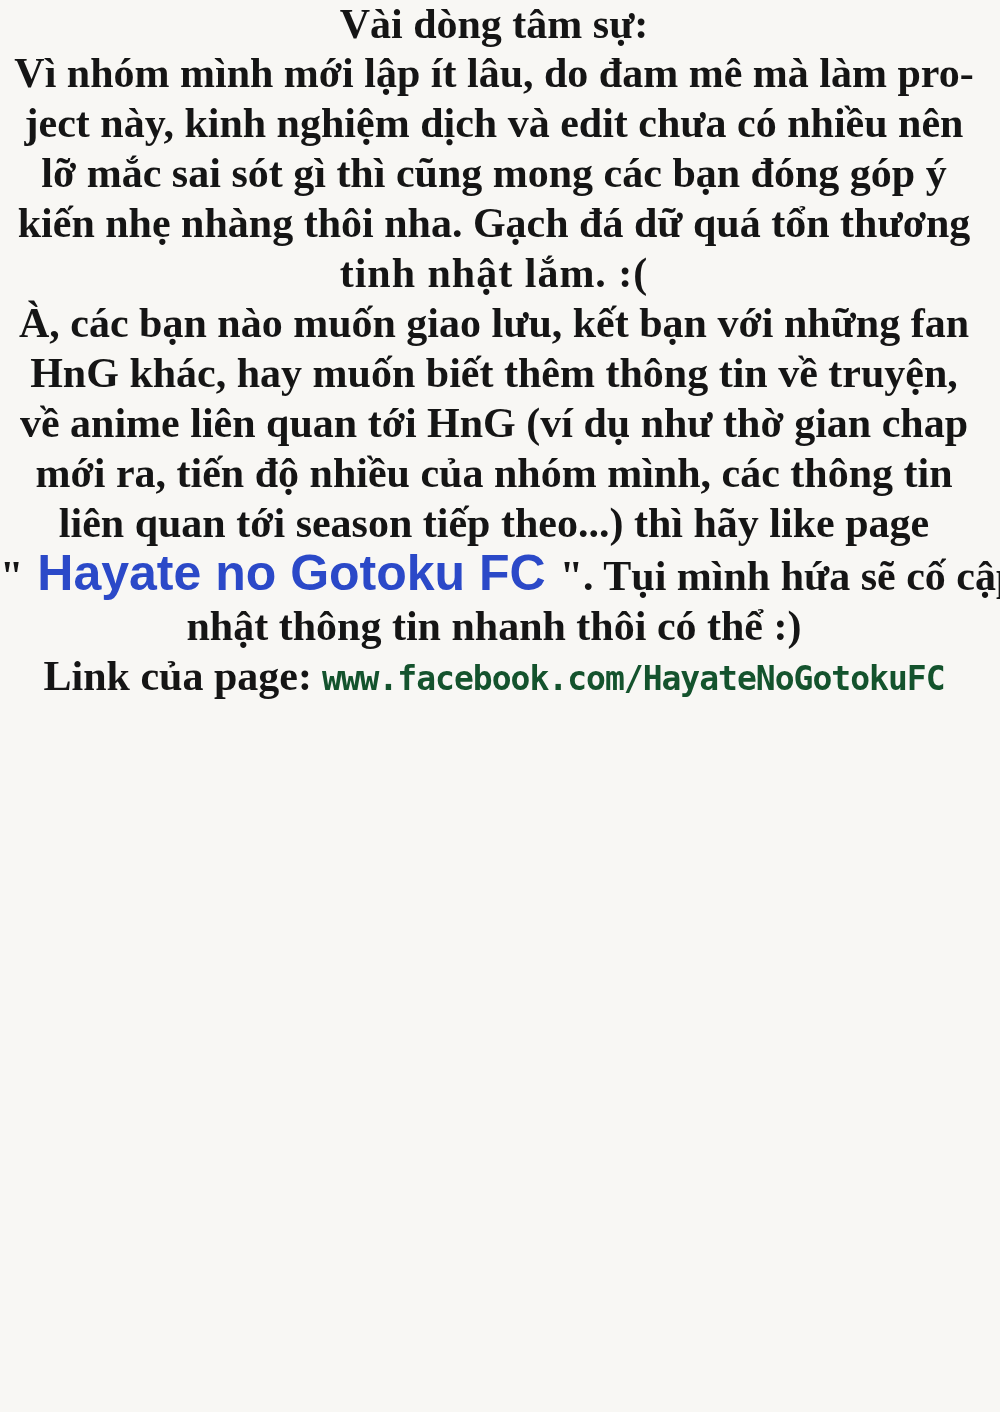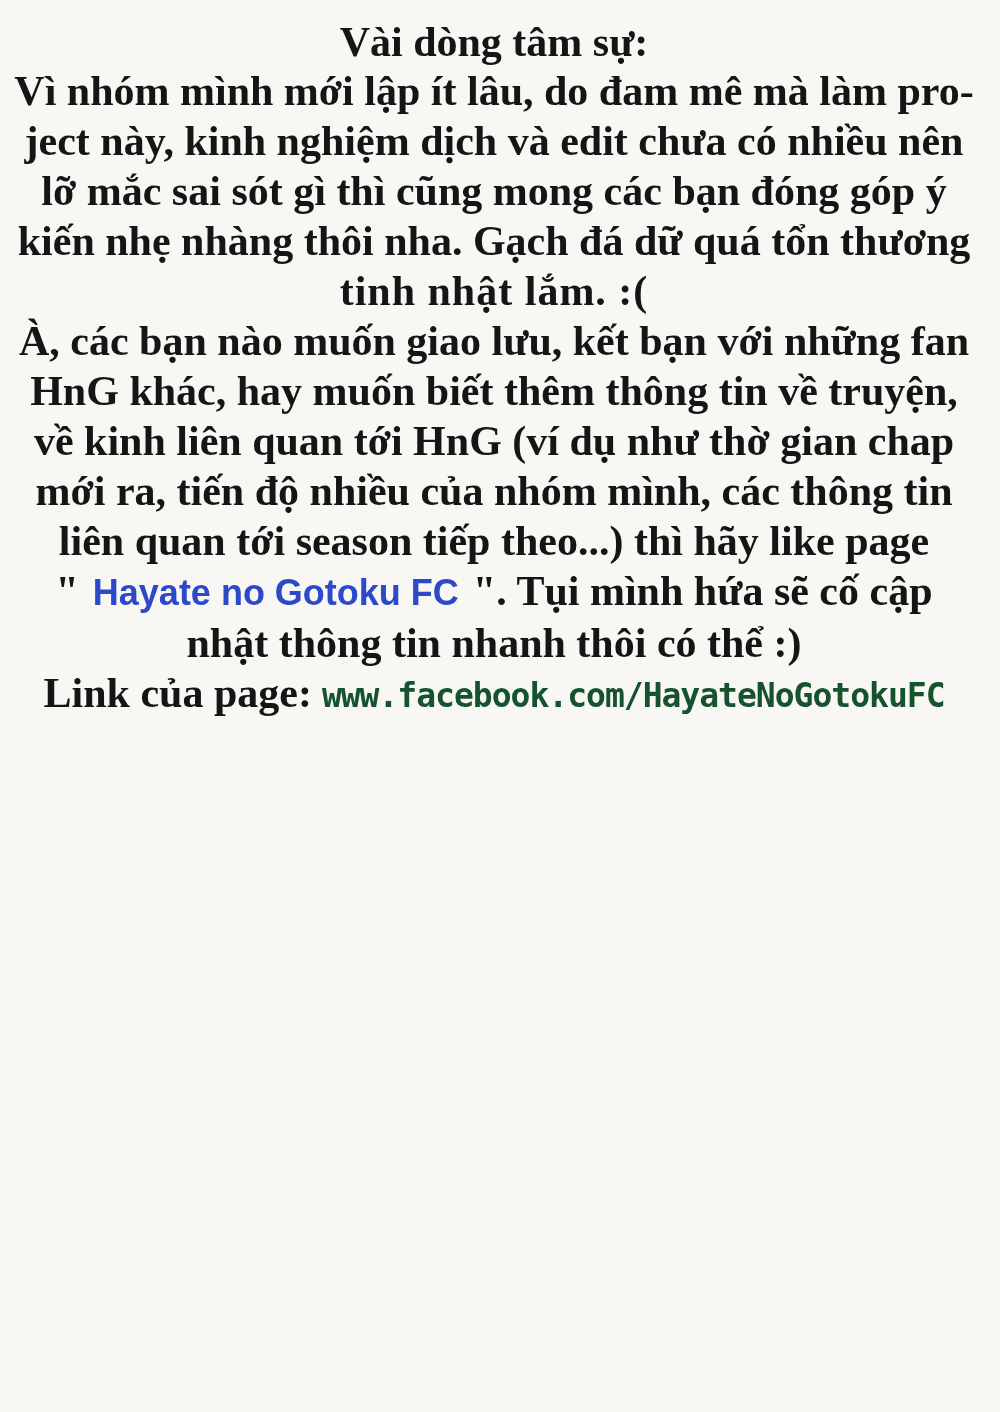--- a/index.html
+++ b/index.html
@@ -6,42 +6,42 @@
   html, body {
     width: 1000px;
     height: 1412px;
     background: #f8f7f4;
     overflow: hidden;
   }
   .page {
     width: 988px;
     height: 1412px;
     background: #f8f7f4;
-    padding-top: 18px;
+    padding-top: 0;
     font-family: "Liberation Serif", serif;
     font-weight: bold;
     color: #151515;
     text-align: center;
   }
   .line {
     font-size: 42px;
     line-height: 50px;
     white-space: nowrap;
   }
   .title {
     font-size: 42px;
     line-height: 48px;
   }
   .emoticon {
     letter-spacing: 1px;
   }
   .page-link {
     font-family: "Liberation Sans", sans-serif;
     font-weight: bold;
-    font-size: 36px;
+    font-size: 50px;
     color: #2b49c8;
     margin: 0 14px;
     vertical-align: baseline;
     cursor: pointer;
   }
   .url-link {
     font-family: "DejaVu Sans Mono", monospace;
     font-weight: bold;
     font-size: 33px;
     color: #14532d;
@@ -57,21 +57,21 @@
 
   <div class="line title">Vài dòng tâm sự:</div>
 
   <div class="line">Vì nhóm mình mới lập ít lâu, do đam mê mà làm pro-</div>
   <div class="line">ject này, kinh nghiệm dịch và edit chưa có nhiều nên</div>
   <div class="line">lỡ mắc sai sót gì thì cũng mong các bạn đóng góp ý</div>
   <div class="line">kiến nhẹ nhàng thôi nha. Gạch đá dữ quá tổn thương</div>
   <div class="line emoticon">tinh nhật lắm.  :(</div>
   <div class="line">À, các bạn nào muốn giao lưu, kết bạn với những fan</div>
   <div class="line">HnG khác, hay muốn biết thêm thông tin về truyện,</div>
-  <div class="line">về kinh liên quan tới HnG (ví dụ như thờ gian chap</div>
+  <div class="line">về anime liên quan tới HnG (ví dụ như thờ gian chap</div>
   <div class="line">mới ra, tiến độ nhiều của nhóm mình, các thông tin</div>
   <div class="line">liên quan tới season tiếp theo...) thì hãy like page</div>
 
   <div class="line"><span>"</span><span class="page-link">Hayate no Gotoku FC</span><span>". Tụi mình hứa sẽ cố cập</span></div>
 
   <div class="line">nhật thông tin nhanh thôi có thể :)</div>
 
   <div class="line"><span>Link của page:</span><span class="url-link">www.facebook.com/HayateNoGotokuFC</span></div>
 
 </div>

